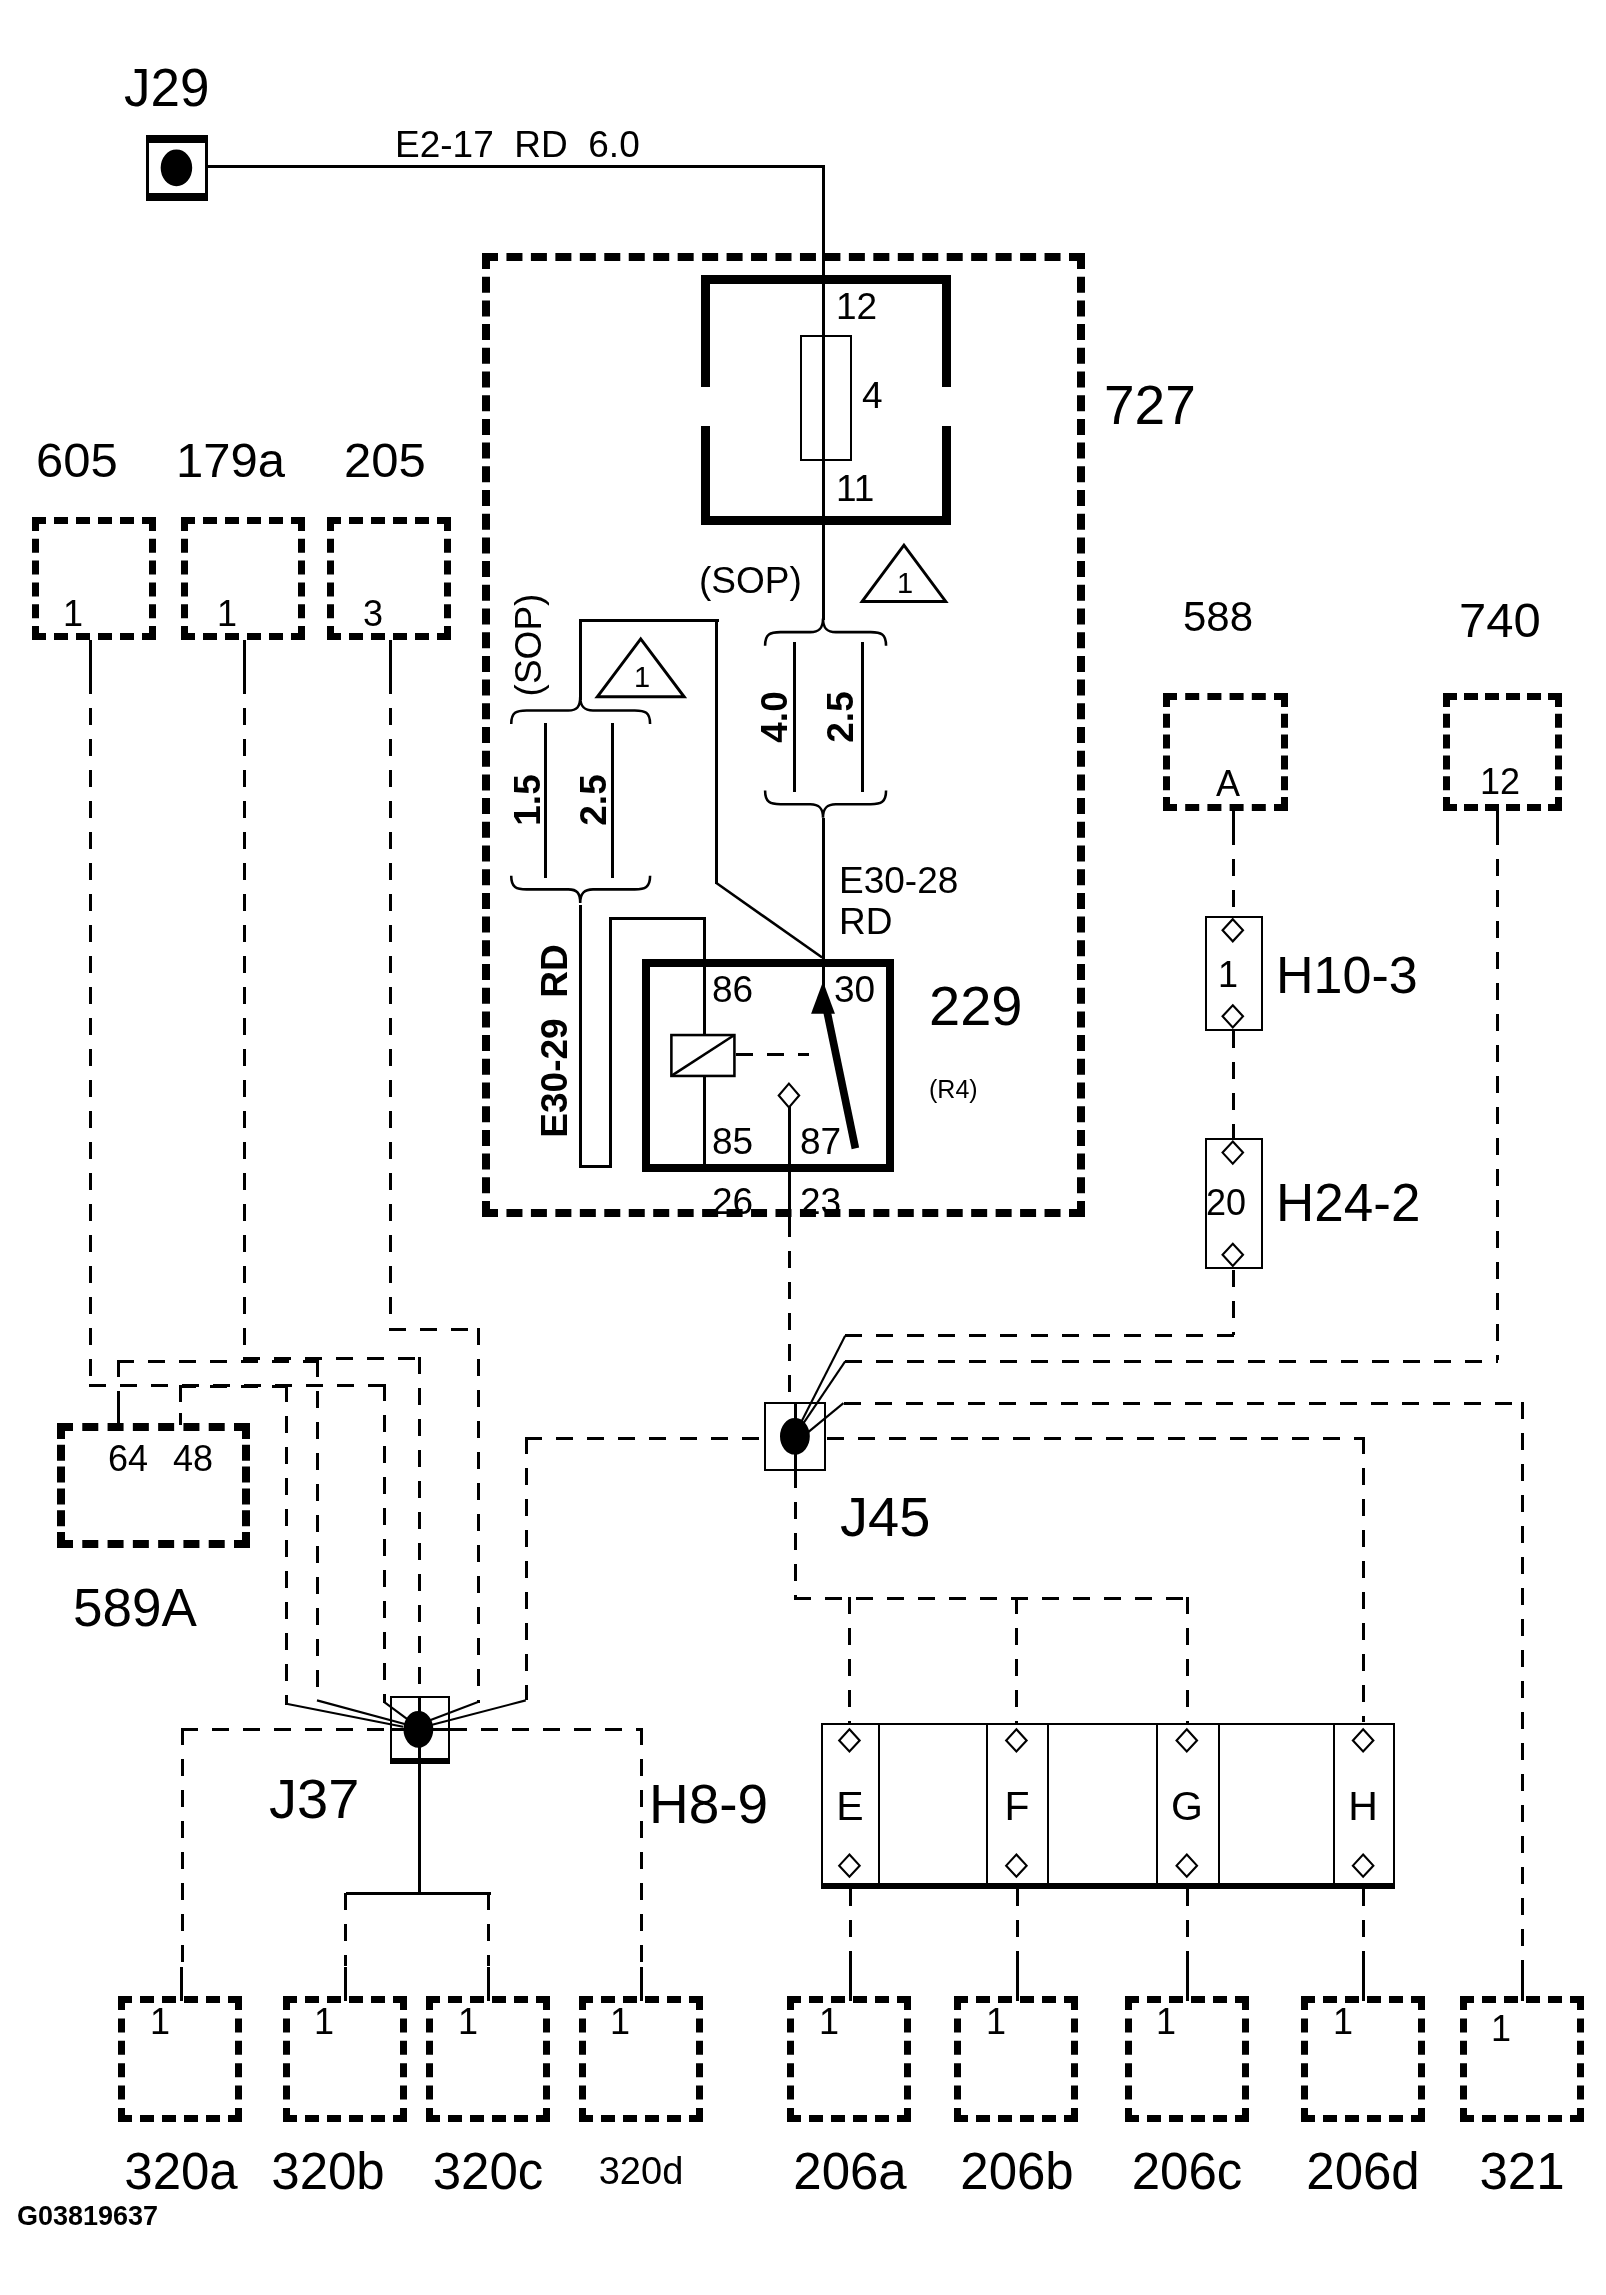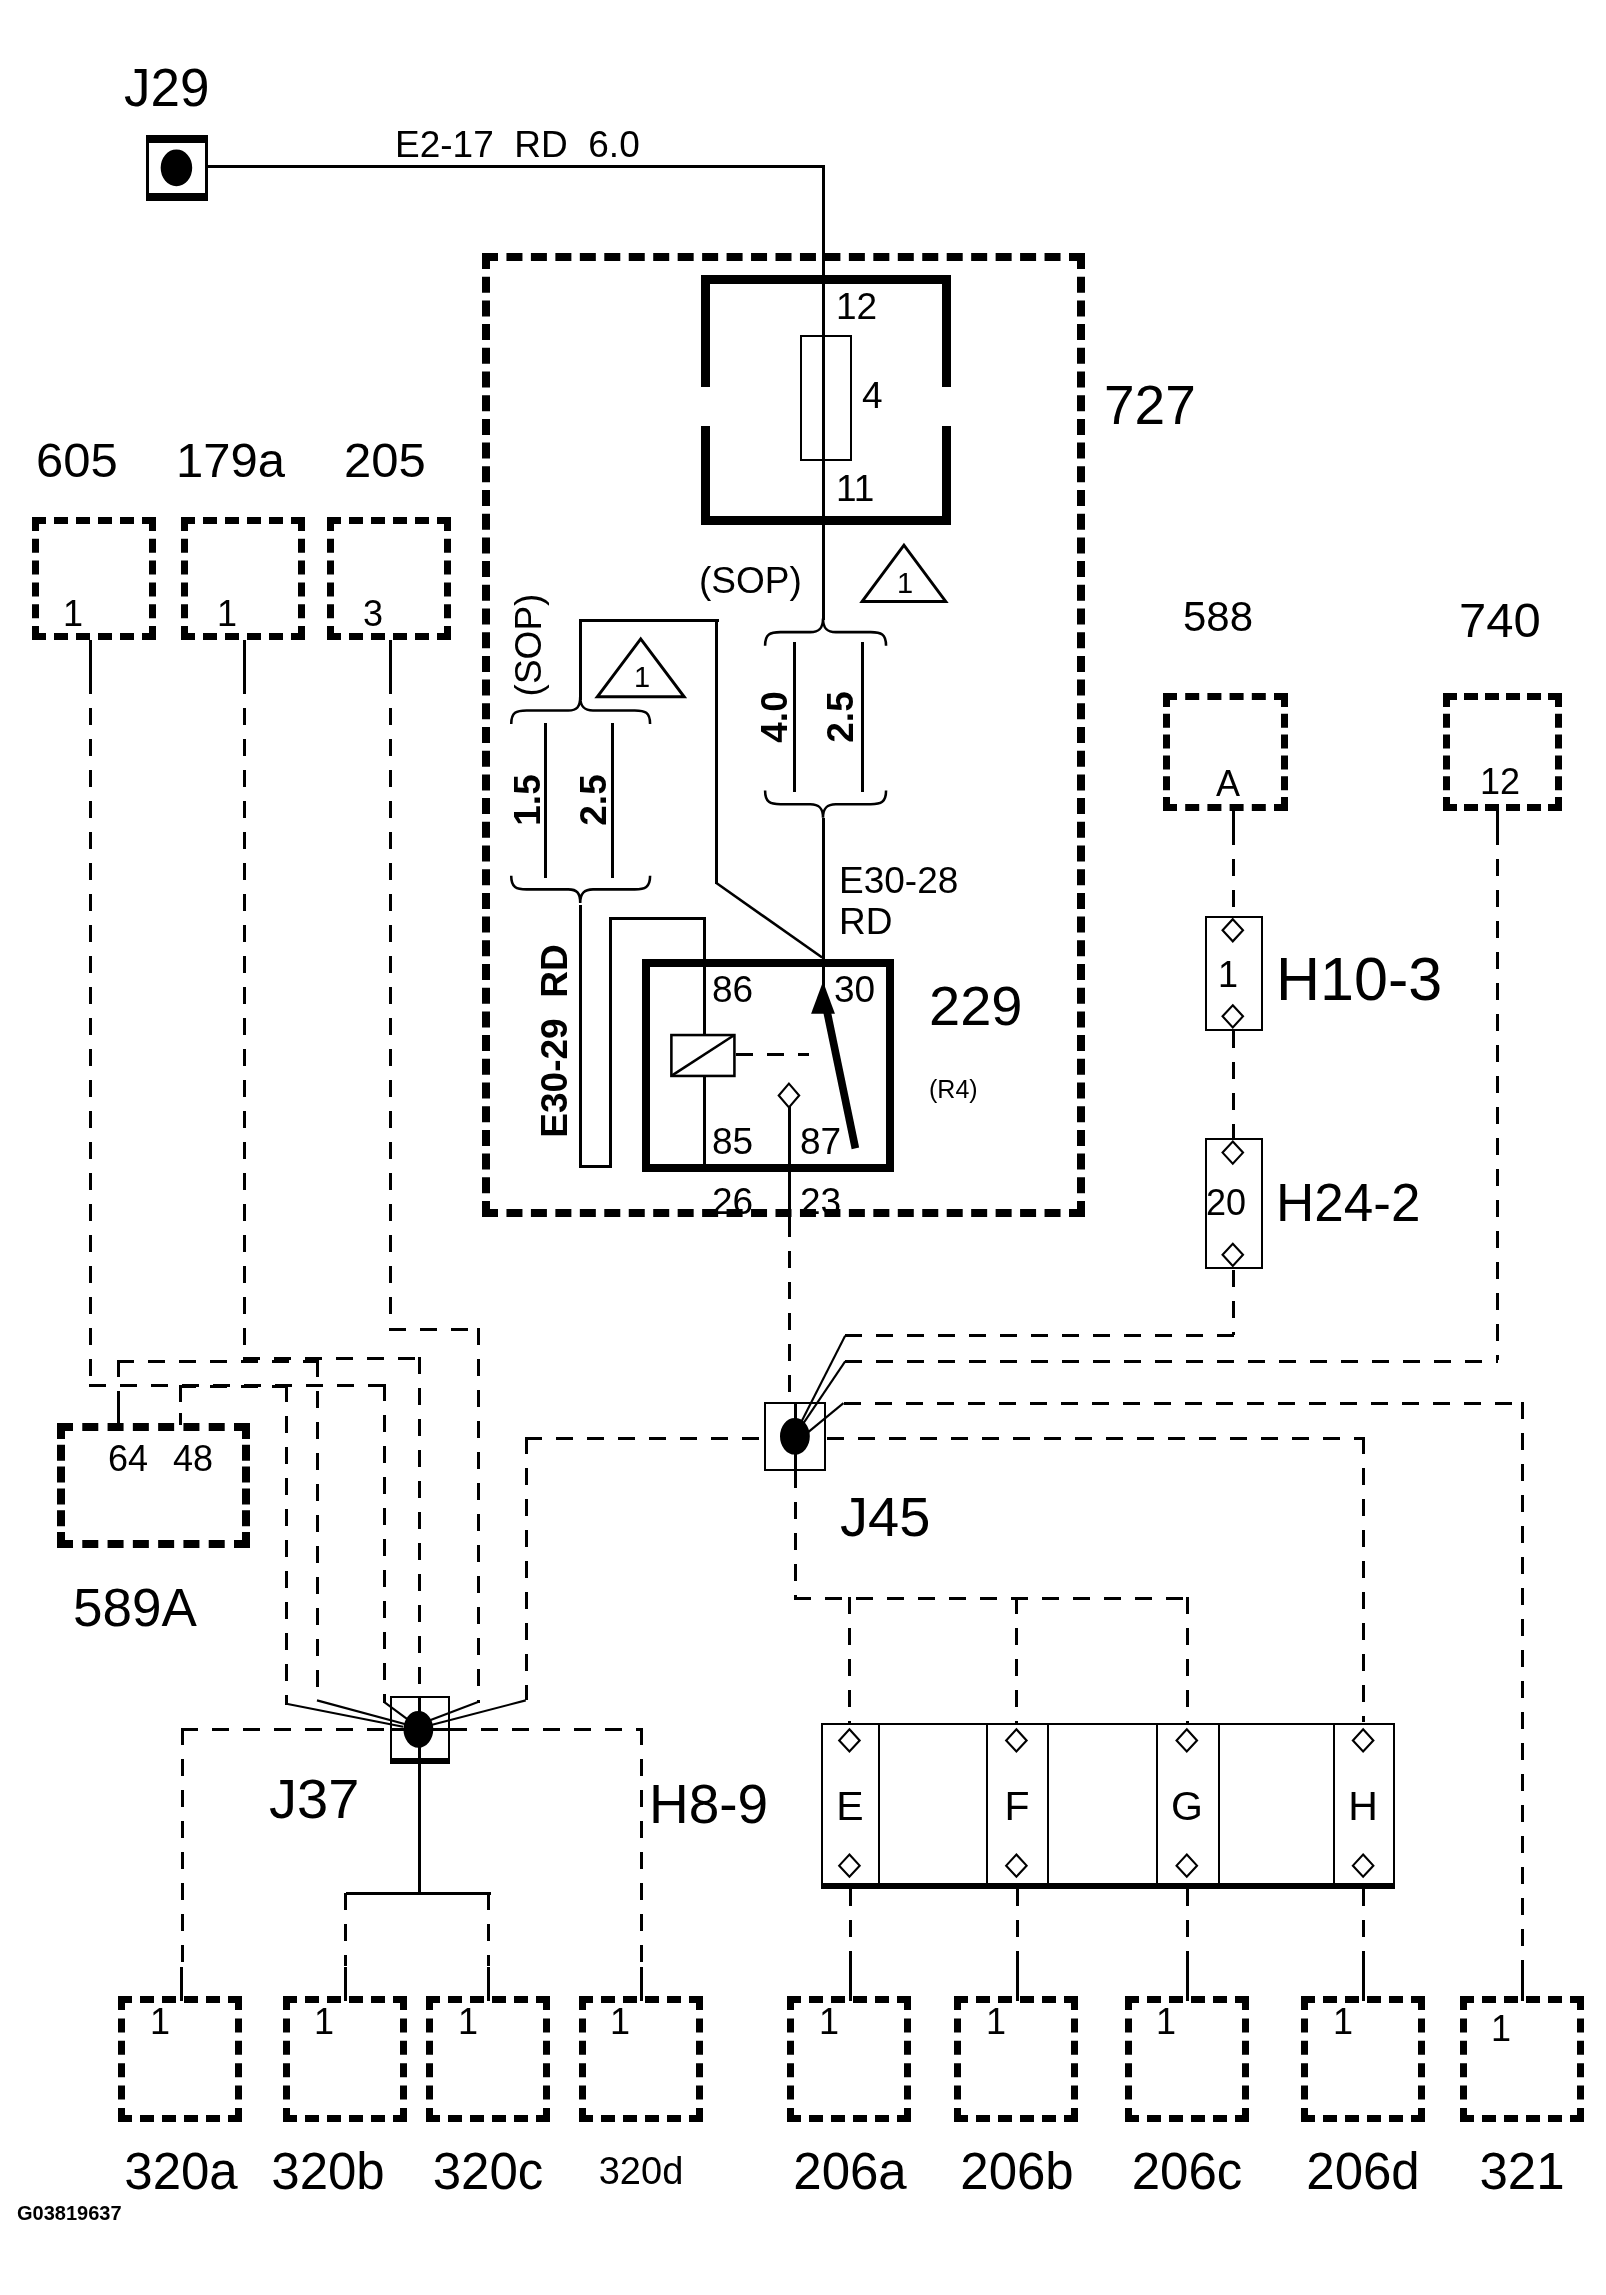--- a/index.html
+++ b/index.html
@@ -256,21 +256,21 @@
   <div class="t" style="left:176px;top:436px;font-size:49px">179a</div>
   <div class="t" style="left:344px;top:436px;font-size:49px">205</div>
   <div class="t" style="left:63px;top:596px;font-size:36px">1</div>
   <div class="t" style="left:217px;top:596px;font-size:36px">1</div>
   <div class="t" style="left:363px;top:596px;font-size:36px">3</div>
 
   <div class="t" style="left:1183px;top:871px;font-size:42px;top:596px">588</div>
   <div class="t tc" style="left:1228px;top:784px;font-size:36px">A</div>
   <div class="t" style="left:1459px;top:596px;font-size:49px">740</div>
   <div class="t tc" style="left:1500px;top:782px;font-size:36px">12</div>
-  <div class="t" style="left:1276px;top:949px;font-size:61px">H10-3</div>
+  <div class="t" style="left:1276px;top:949px;font-size:52px">H10-3</div>
   <div class="t tc" style="left:1228px;top:975px;font-size:36px">1</div>
   <div class="t" style="left:1276px;top:1176px;font-size:53px">H24-2</div>
   <div class="t tc" style="left:1226px;top:1203px;font-size:36px">20</div>
 
   <div class="t" style="left:840px;top:1489px;font-size:56px">J45</div>
   <div class="t" style="left:73px;top:1581px;font-size:53px">589A</div>
   <div class="t tc" style="left:128px;top:1459px;font-size:36px">64</div>
   <div class="t tc" style="left:193px;top:1459px;font-size:36px">48</div>
   <div class="t" style="left:269px;top:1771px;font-size:56px">J37</div>
 
@@ -293,15 +293,15 @@
   <div class="t tc" style="left:181px;top:2171px;font-size:51px">320a</div>
   <div class="t tc" style="left:328px;top:2171px;font-size:51px">320b</div>
   <div class="t tc" style="left:488px;top:2171px;font-size:51px">320c</div>
   <div class="t tc" style="left:641px;top:2171px;font-size:38px">320d</div>
   <div class="t tc" style="left:850px;top:2171px;font-size:51px">206a</div>
   <div class="t tc" style="left:1017px;top:2171px;font-size:51px">206b</div>
   <div class="t tc" style="left:1187px;top:2171px;font-size:51px">206c</div>
   <div class="t tc" style="left:1363px;top:2171px;font-size:51px">206d</div>
   <div class="t tc" style="left:1522px;top:2171px;font-size:51px">321</div>
 
-  <div class="t" style="left:17px;top:2203px;font-size:20px;font-weight:bold">G03819637</div>
+  <div class="t" style="left:17px;top:2203px;font-size:27px;font-weight:bold">G03819637</div>
 </div>
 
 
 </body></html>

